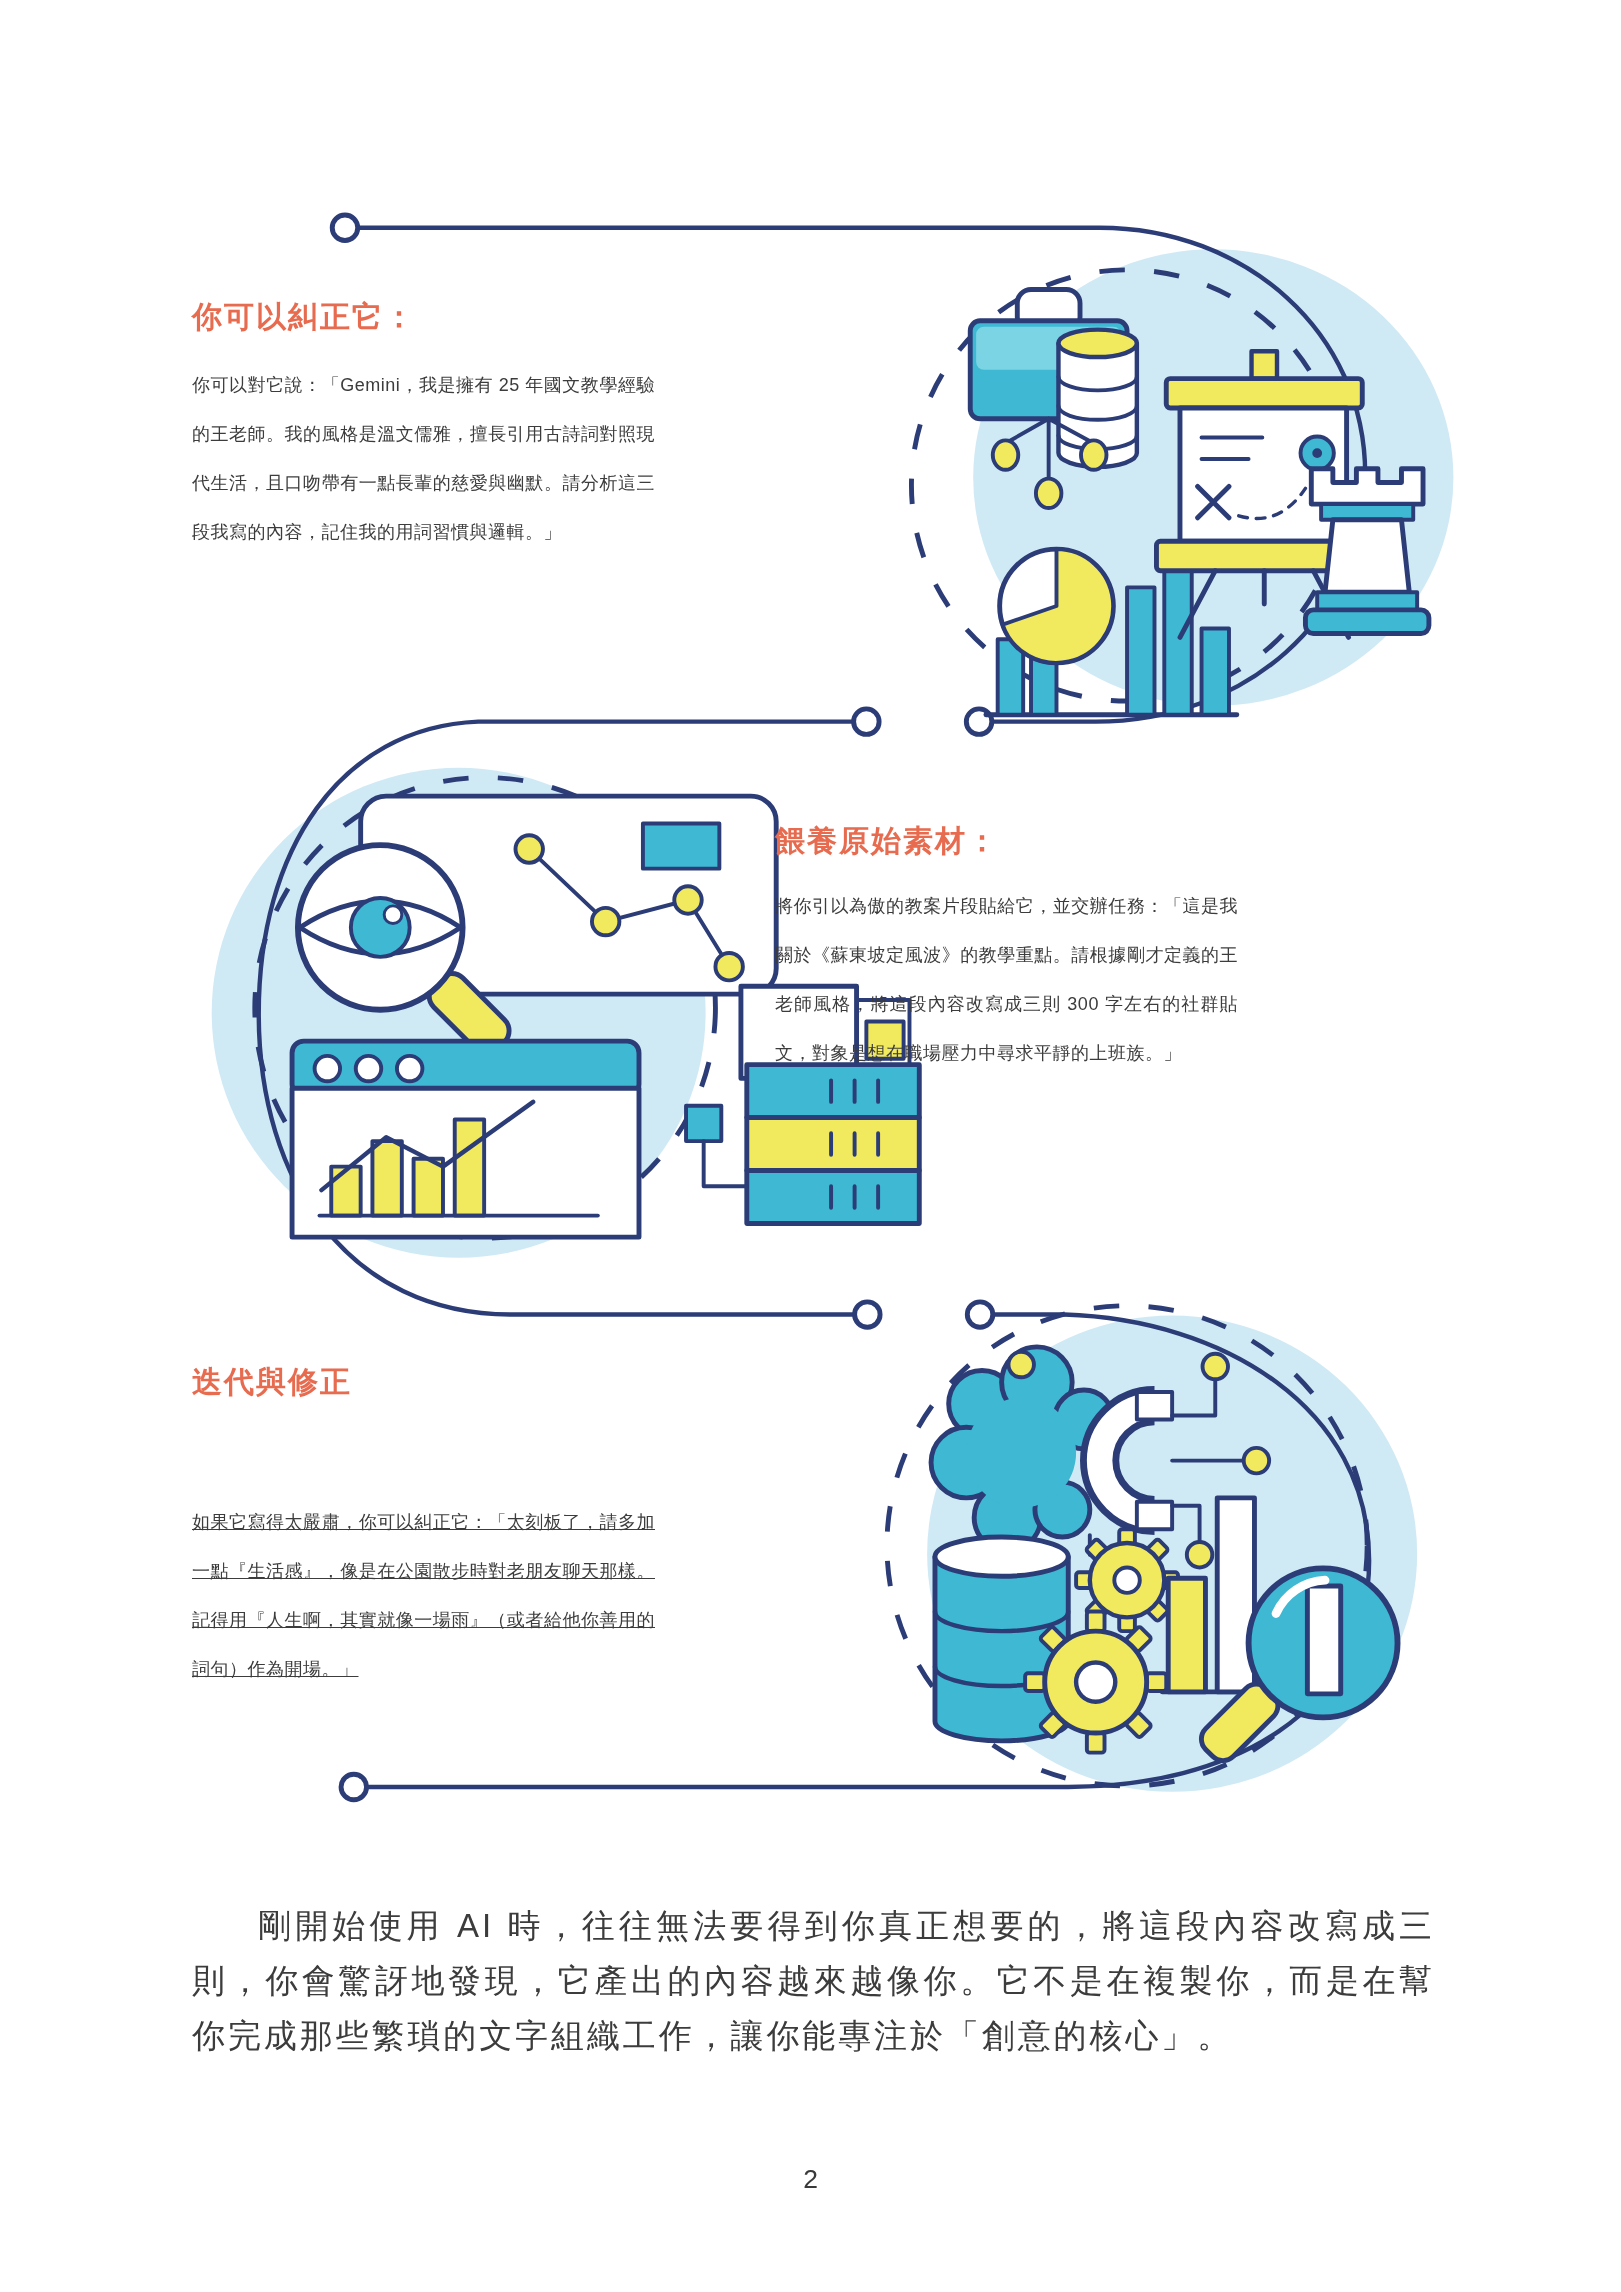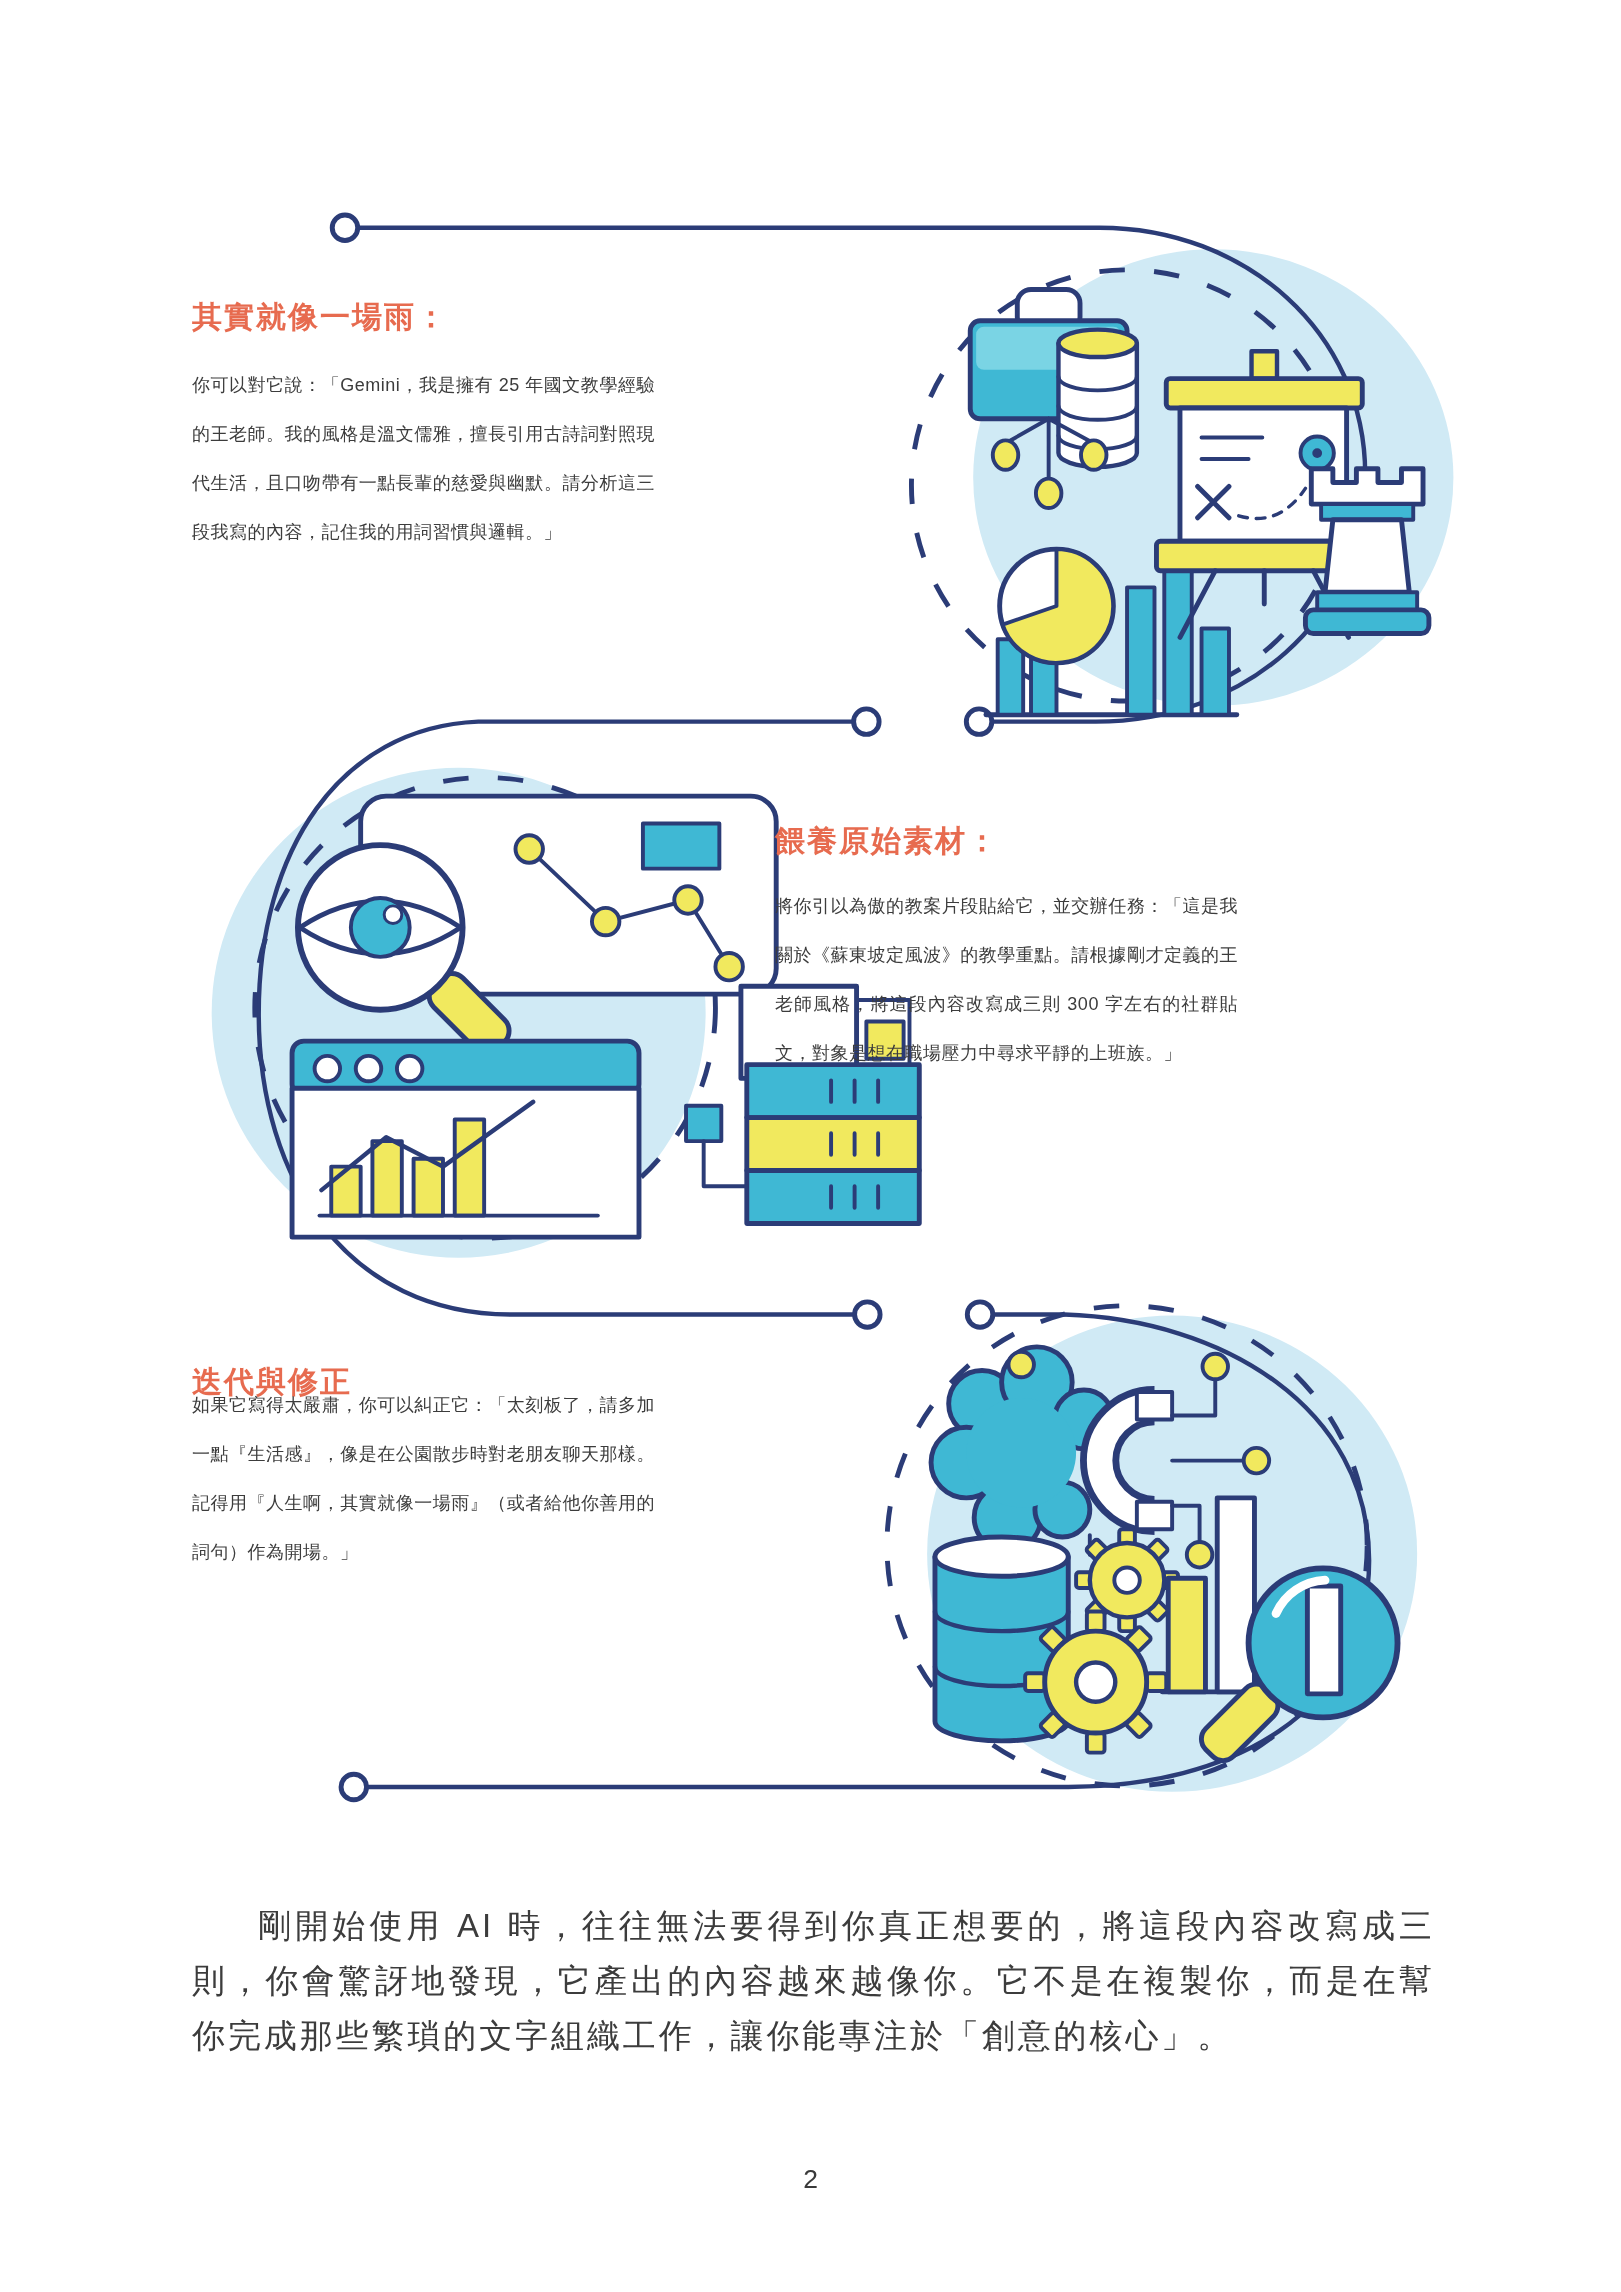--- a/index.html
+++ b/index.html
@@ -8,21 +8,21 @@
   .deco{position:absolute;left:0;top:0;width:1621px;height:2293px;}
   .heading{position:absolute;margin:0;font-size:30px;font-weight:bold;color:#E76B4F;
            letter-spacing:2px;white-space:nowrap;}
   .body-text{position:absolute;margin:0;font-size:18px;line-height:49px;color:#3C3C3C;
              text-align:justify;letter-spacing:0.5px;}
   .h1{left:192px;top:297px;}
   .b1{left:192px;top:361px;width:463px;}
   .h2{left:775px;top:821px;}
   .b2{left:775px;top:882px;width:463px;}
   .h3{left:192px;top:1362px;}
-  .b3{left:192px;top:1381px;width:463px;}
+  .b3{left:192px;top:1498px;width:463px;text-decoration:underline;}
   .closing{position:absolute;left:192px;top:1898px;width:1243px;margin:0;
            font-size:33px;line-height:55px;letter-spacing:2.9px;color:#3C3C3C;
            text-align:justify;text-indent:2em;}
   .pageno{position:absolute;left:0;right:0;top:2164px;text-align:center;
           font-size:26.5px;color:#3A3A3A;}
 </style>
 </head>
 <body>
 
 <div class="page">
@@ -211,21 +211,21 @@
         <rect x="1242" y="1528" width="38" height="198" fill="#ffffff" stroke="#2B3C77" stroke-width="5"></rect>
         <rect x="1292" y="1628" width="38" height="98" fill="#ffffff" stroke="#2B3C77" stroke-width="5"></rect>
         <rect x="1276" y="1726" width="40" height="88" rx="15" transform="rotate(45 1296 1726)" fill="#F1E95E" stroke="#2B3C77" stroke-width="5"></rect>
         <circle cx="1350" cy="1676" r="76" fill="#3FB8D4" stroke="#2B3C77" stroke-width="6"></circle>
         <rect x="1334" y="1618" width="34" height="110" fill="#ffffff" stroke="#2B3C77" stroke-width="5"></rect>
         <path d="M1302 1646 A58 58 0 0 1 1352 1612" fill="none" stroke="#ffffff" stroke-width="9"></path>
       </g>
     </g>
   </svg>
 
-  <h2 class="heading h1">其實就像一場雨：</h2>
+  <h2 class="heading h1">你可以糾正它：</h2>
   <p class="body-text b1">你可以對它說：「Gemini，我是擁有 25 年國文教學經驗的王老師。我的風格是溫文儒雅，擅長引用古詩詞對照現代生活，且口吻帶有一點長輩的慈愛與幽默。請分析這三段我寫的內容，記住我的用詞習慣與邏輯。」</p>
 
   <h2 class="heading h2">餵養原始素材：</h2>
   <p class="body-text b2">將你引以為傲的教案片段貼給它，並交辦任務：「這是我關於《蘇東坡定風波》的教學重點。請根據剛才定義的王老師風格，將這段內容改寫成三則 300 字左右的社群貼文，對象是想在職場壓力中尋求平靜的上班族。」</p>
 
   <h2 class="heading h3">迭代與修正</h2>
   <p class="body-text b3">如果它寫得太嚴肅，你可以糾正它：「太刻板了，請多加一點『生活感』，像是在公園散步時對老朋友聊天那樣。記得用『人生啊，其實就像一場雨』（或者給他你善用的詞句）作為開場。」</p>
 
   <p class="closing">剛開始使用 AI 時，往往無法要得到你真正想要的，將這段內容改寫成三則，你會驚訝地發現，它產出的內容越來越像你。它不是在複製你，而是在幫你完成那些繁瑣的文字組織工作，讓你能專注於「創意的核心」。</p>
 

